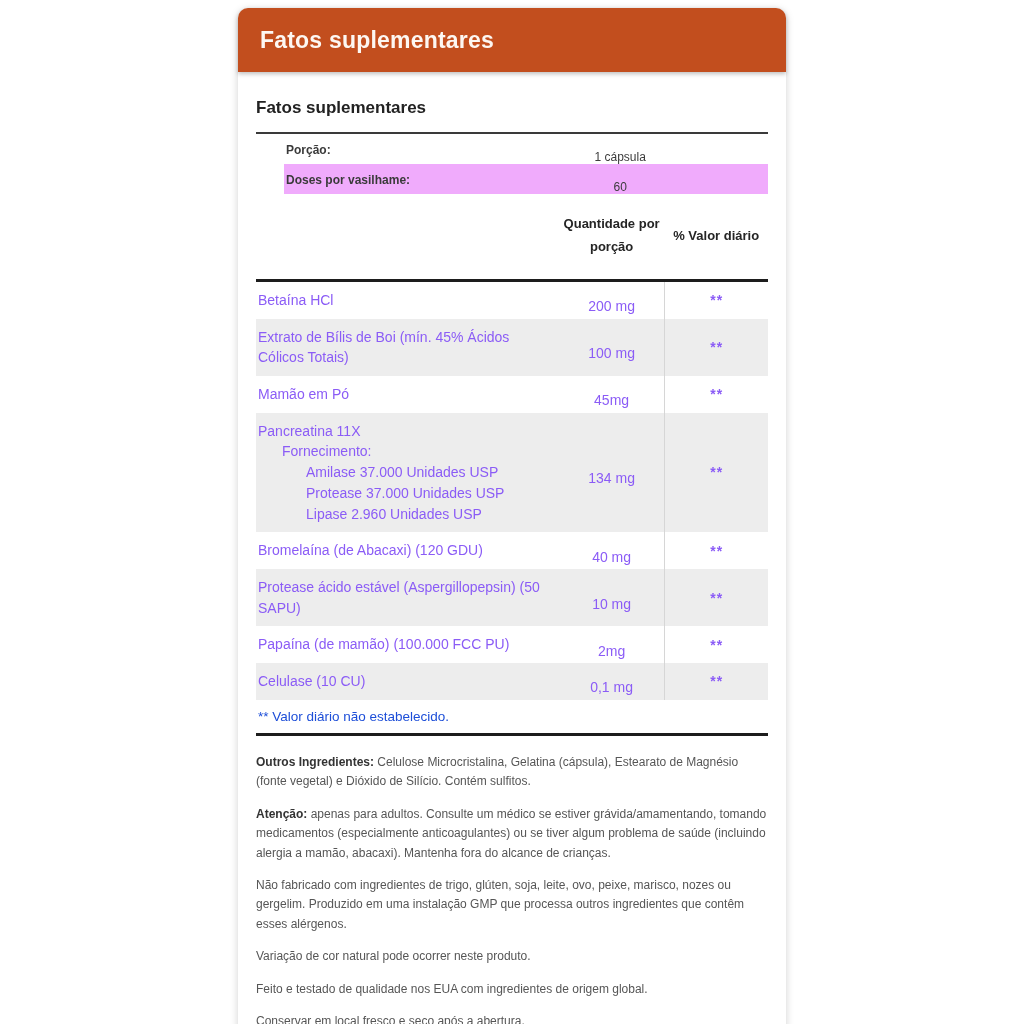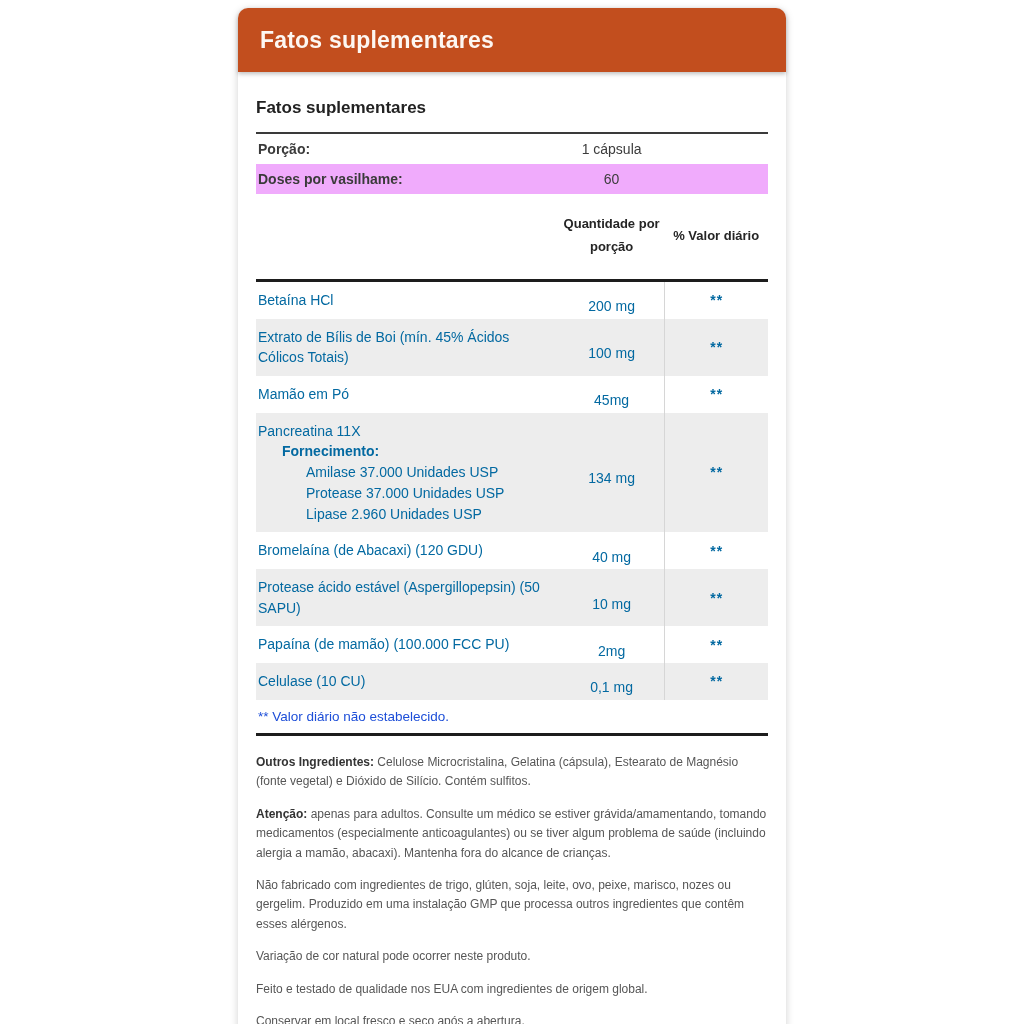--- a/index.html
+++ b/index.html
@@ -19,39 +19,39 @@
   .banner .banner-title { color: #fdf7f2; font-size: 23px; font-weight: bold; letter-spacing: 0.2px; }
 
   .card-body { padding: 26px 18px 24px; border-radius: 0 0 12px 12px; background: #fff; position: relative; z-index: 1; }
 
   .panel-title { font-size: 17px; font-weight: bold; color: #222; margin-bottom: 14px; }
 
   .rule-thin  { border-top: 2px solid #3a3a3a; }
   .rule-thick { border-top: 3px solid #1d1d1d; }
 
   
-  .srow { display: flex; align-items: center; min-height: 30px; font-size: 14px; color: #3c3c3c; }
+  .srow { display: flex; align-items: flex-end; min-height: 30px; font-size: 12px; color: #3c3c3c; margin-left: 28px; }
   .srow.alt { background: #f0abfc; }
   .srow .slabel { width: 304px; padding: 7px 0 7px 2px; font-weight: bold; color: #3a3a3a; }
   .srow .svalue { width: 106px; text-align: center; }
   .srow .sblank { width: 104px; }
 
   
   .hrow { display: flex; align-items: center; margin-top: 10px; padding: 8px 0 20px; }
   .hrow .hname { width: 304px; }
   .hrow .hqty  { width: 106px; text-align: center; font-weight: bold; font-size: 13px; line-height: 1.8; color: #252525; }
   .hrow .hpct  { width: 104px; text-align: center; font-weight: bold; font-size: 13px; color: #252525; }
 
   
-  .irow { display: flex; align-items: stretch; font-size: 14px; color: #0369a1; }
+  .irow { display: flex; align-items: stretch; font-size: 14px; color: #8b5cf6; }
   .irow.alt { background: #ededed; }
   .iname { width: 304px; padding: 8px 0 8px 2px; line-height: 1.48; display: flex; flex-direction: column; justify-content: center; }
   .iqty  { width: 106px; text-align: center; display: flex; align-items: center; justify-content: center; margin-top: 12px; }
   .ipct  { width: 104px; text-align: center; display: flex; align-items: center; justify-content: center; border-left: 1px solid #d6d6d6; font-weight: bold; letter-spacing: 1px; }
-  .ind1 { padding-left: 24px; font-weight: bold; }
+  .ind1 { padding-left: 24px; }
   .ind2 { padding-left: 48px; }
 
   .footnote { padding: 9px 2px; font-size: 13.5px; color: #1d4ed8; }
 
   .notes { margin-top: 17px; }
   .notes p { font-size: 12px; line-height: 1.62; color: #565656; margin-bottom: 13px; }
   .notes p b { color: #333; }
 </style>
 </head>
 <body>

